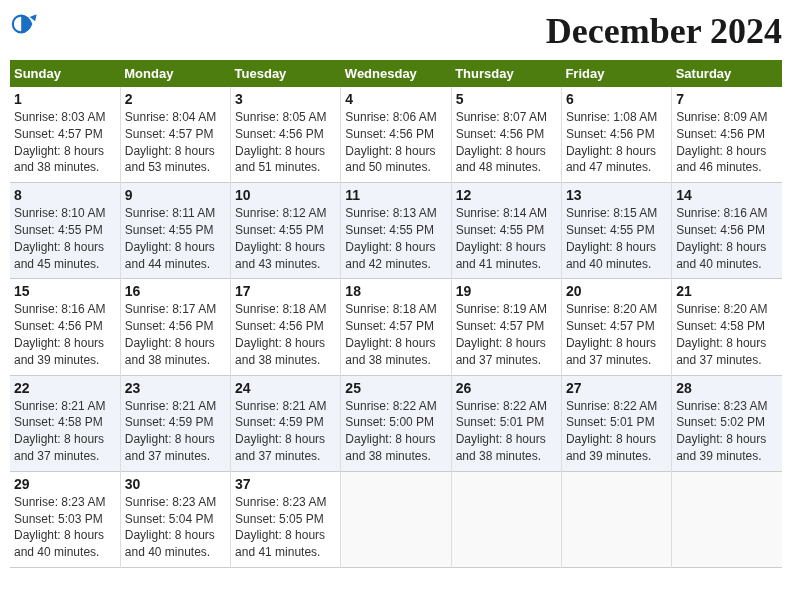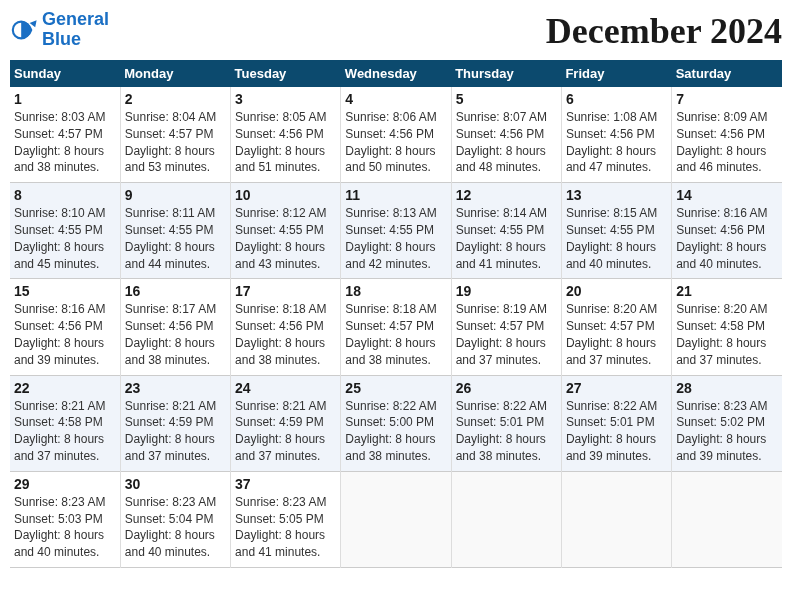--- a/index.html
+++ b/index.html
@@ -46,21 +46,21 @@
     .location-title {
       font-size: 16px;
       color: #444;
     }
     table {
       width: 100%;
       border-collapse: collapse;
       font-size: 10.5px;
     }
     thead tr th {
-      background-color: #0c4a6e;
+      background-color: #4d7c0f;
       color: #fff;
       padding: 6px 4px;
       text-align: left;
       font-size: 13px;
       font-weight: bold;
     }
     tbody tr {
       border-bottom: 1px solid #ccc;
     }
     tbody tr:nth-child(even) {
@@ -99,24 +99,20 @@
 <body>
 
 <div>
   <div class="header-section">
     <div class="logo">
       <svg class="logo-icon" viewBox="0 0 40 40" xmlns="http://www.w3.org/2000/svg">
         <circle cx="16" cy="20" r="12" fill="none" stroke="#1a6fc4" stroke-width="3"></circle>
         <path d="M16 8 Q28 8 32 20 Q28 32 16 32" fill="#1a6fc4"></path>
         <path d="M28 10 L38 6 L36 16 Z" fill="#1a6fc4"></path>
       </svg>
-      <div class="logo-text">
-        <div><span>General</span></div>
-        <div><span style="color:#1a6fc4;">Blue</span></div>
-      </div>
     </div>
     <div class="title-section">
       <div class="month-title">December 2024</div>
     </div>
   </div>
 
   <table>
     <thead>
       <tr>
       <th>Sunday</th>

